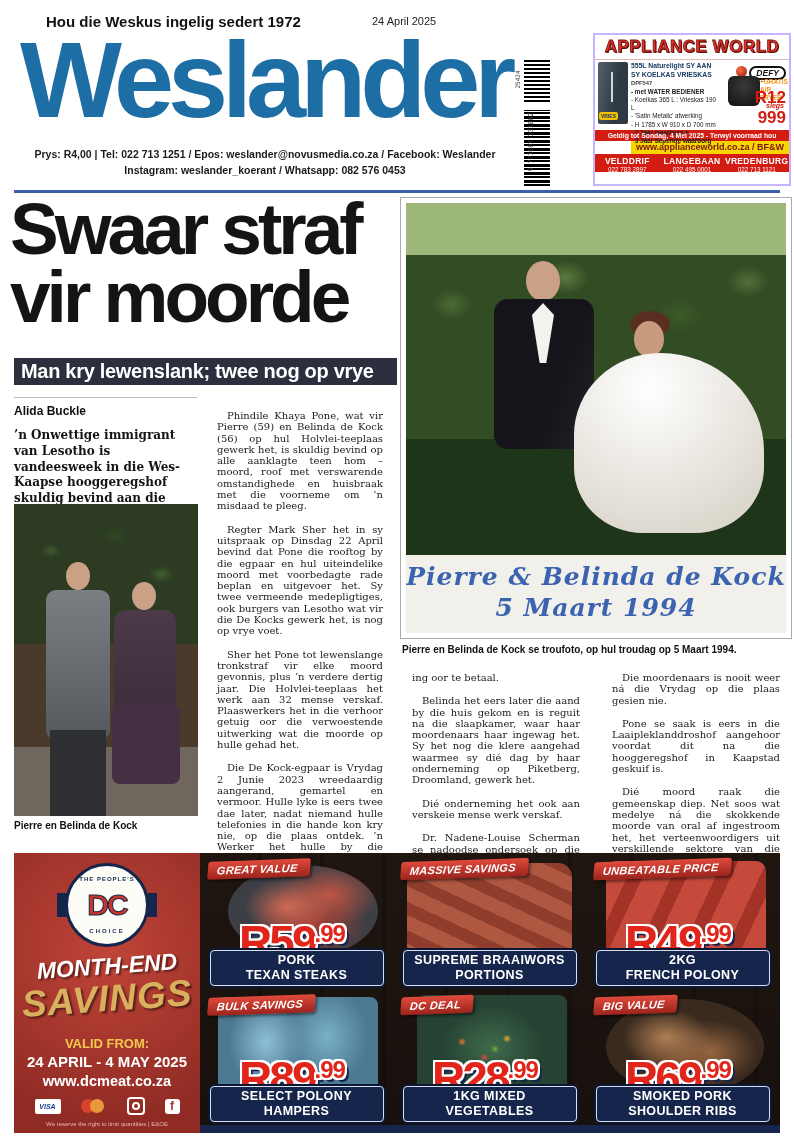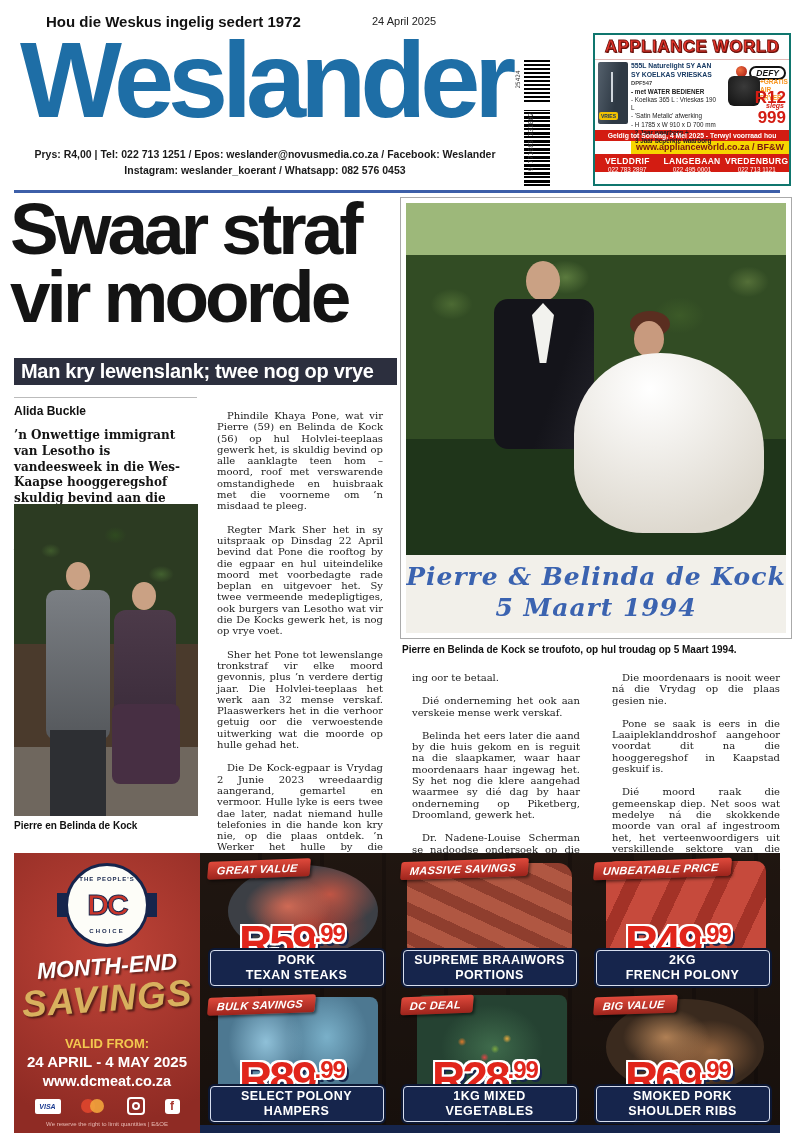--- a/index.html
+++ b/index.html
@@ -17,21 +17,21 @@
   .bc-small{position:absolute;left:8px;top:0;width:26px;height:44px;
             background:repeating-linear-gradient(0deg,#000 0 2px,#fff 2px 4px);}
   .bc-big{position:absolute;left:8px;top:52px;width:26px;height:76px;
           background:repeating-linear-gradient(0deg,#000 0 2px,#fff 2px 3px,#000 3px 6px,#fff 6px 8px);}
   .bc-num{position:absolute;left:-14px;top:80px;transform:rotate(-90deg);transform-origin:center;
           font-family:"DejaVu Sans Mono",monospace;font-size:6.5px;color:#333;white-space:nowrap;}
   .bc-issue{position:absolute;left:-8px;top:18px;transform:rotate(-90deg);
           font-family:"DejaVu Sans Mono",monospace;font-size:6px;color:#333;}
   
   .aw{position:absolute;left:593px;top:33px;width:198px;height:153px;background:#fff;
-      border:2px solid #0f766e;box-sizing:border-box;font-family:"Liberation Sans",sans-serif;}
+      border:2px solid #c4b5fd;box-sizing:border-box;font-family:"Liberation Sans",sans-serif;}
   .aw-title{height:24px;text-align:center;font-size:17px;font-weight:900;color:#e8342a;
             letter-spacing:.5px;line-height:24px;-webkit-text-stroke:.8px #6b140e;
             text-shadow:1px 1px 0 #6b140e;border-bottom:1px solid #e0b9b6;}
   .aw-body{display:flex;padding:2px 3px;height:66px;}
   .aw-fridge{width:30px;height:62px;background:linear-gradient(100deg,#55616d,#2e3944 60%);
              border-radius:2px;position:relative;flex:none;}
   .aw-fridge:after{content:"";position:absolute;left:13px;top:10px;width:2px;height:30px;background:#cfd6dc;}
   .aw-fridge-badge{position:absolute;left:1px;bottom:4px;background:#f2c200;color:#15315e;
              font-size:5px;font-weight:900;padding:1px 2px;border-radius:2px;}
   .aw-specs{flex:1;padding:0 3px;font-size:6.3px;line-height:1.32;color:#222;}
@@ -302,22 +302,22 @@
   <div class="col col2">
     <p>Phindile Khaya Pone, wat vir Pierre (59) en Belinda de Kock (56) op hul Holvlei-teeplaas gewerk het, is skuldig bevind op alle aanklagte teen hom – moord, roof met verswarende omstandighede en huisbraak met die voorneme om ’n misdaad te pleeg.</p>
     <p>Regter Mark Sher het in sy uitspraak op Dinsdag 22 April bevind dat Pone die rooftog by die egpaar en hul uiteindelike moord met voorbedagte rade beplan en uitgevoer het. Sy twee vermeende medepligtiges, ook burgers van Lesotho wat vir die De Kocks gewerk het, is nog op vrye voet.</p>
     <p>Sher het Pone tot lewenslange tronkstraf vir elke moord gevonnis, plus ’n verdere dertig jaar. Die Holvlei-teeplaas het werk aan 32 mense verskaf. Plaaswerkers het in die verhoor getuig oor die verwoestende uitwerking wat die moorde op hulle gehad het.</p>
     <p>Die De Kock-egpaar is Vrydag 2 Junie 2023 wreedaardig aangerand, gemartel en vermoor. Hulle lyke is eers twee dae later, nadat niemand hulle telefonies in die hande kon kry nie, op die plaas ontdek. ’n Werker het hulle by die plaasopstal gaan soek. Daar het sy op Belinda se bebloede lyk in die hoofslaapkamer afgekom en die polisie ontbied. Pierre se lyk is in die motorhuis gevind.</p>
     <p>Volgens die klagstaat het plaaswerkers, wat die Vrydag goedere by die plaaswinkel gekoop het, Pierre die laaste keer omstreeks 19:00 gesien. Pone en sy trawante was saam met hom in die winkel.</p>
     <p>Voordat Pierre vermoor is, is hy gedwing om sowat R230 000 in verskeie kleiner bedrae in Pone se bankreken-</p>
   </div>
   <div class="col col3">
     <p class="noind">ing oor te betaal.</p>
+    <p>Belinda het eers later die aand by die huis gekom en is reguit na die slaapkamer, waar haar moordenaars haar ingewag het. Sy het nog die klere aangehad waarmee sy dié dag by haar onderneming op Piketberg, Droomland, gewerk het.</p>
     <p>Dié onderneming het ook aan verskeie mense werk verskaf.</p>
-    <p>Belinda het eers later die aand by die huis gekom en is reguit na die slaapkamer, waar haar moordenaars haar ingewag het. Sy het nog die klere aangehad waarmee sy dié dag by haar onderneming op Piketberg, Droomland, gewerk het.</p>
     <p>Dr. Nadene-Louise Scherman se nadoodse ondersoek op die De Kocks op 7 Junie 2023 het bevind dat Pierre dood is as gevolg van bloedverlies weens ’n diep snywond voor aan sy nek. Belinda is op ’n soortgelyke wyse vermoor – met ’n diep snywond aan die nek.</p>
   </div>
   <div class="col col4">
     <p>Die moordenaars is nooit weer ná die Vrydag op die plaas gesien nie.</p>
     <p>Pone se saak is eers in die Laaipleklanddroshof aangehoor voordat dit na die hooggeregshof in Kaapstad geskuif is.</p>
     <p>Dié moord raak die gemeenskap diep. Net soos wat medelye ná die skokkende moorde van oral af ingestroom het, het verteenwoordigers uit verskillende sektore van die Sandveld- en Weskusgemeenskap vroeër petisies met duisende handtekeninge laat instroom om borgtog vir Pone teen te staan. Die petisies verwys veral na die De Kocks se ekonomiese bydrae tot die plaaslike gemeenskap.</p>
   </div>
 
   <div class="meat-ad">
     <div class="dc-panel">

